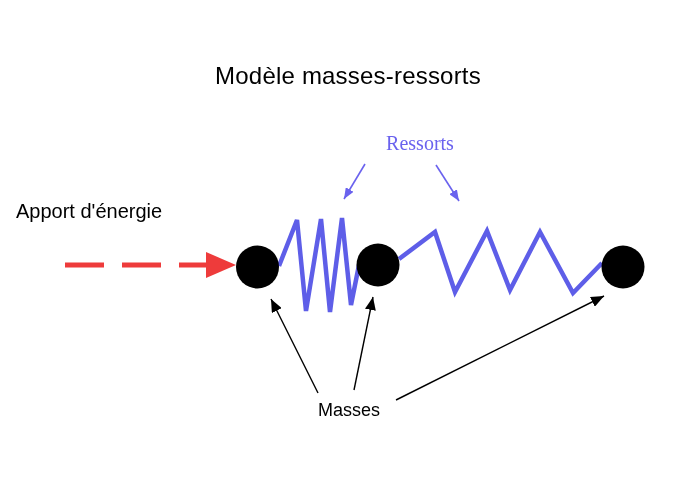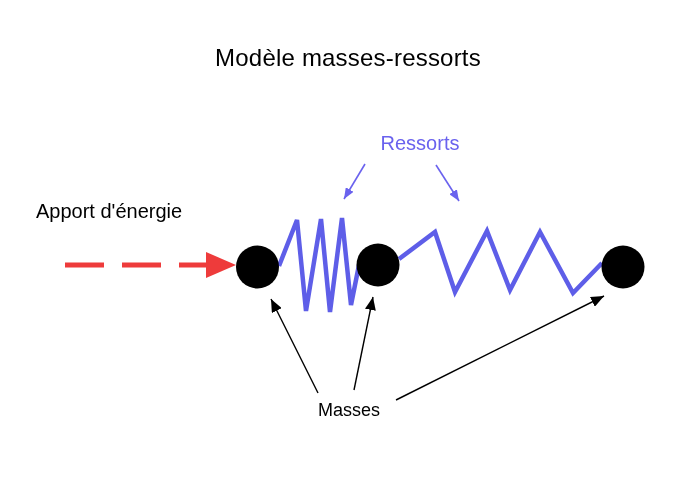--- a/index.html
+++ b/index.html
@@ -10,45 +10,45 @@
   }
   .canvas {
     position: relative;
     width: 696px;
     height: 488px;
     background: #ffffff;
     overflow: hidden;
   }
   .title {
     position: absolute;
-    top: 44px;
+    top: 62px;
     left: 0;
     width: 100%;
     text-align: center;
     font-size: 24px;
     color: #000000;
     letter-spacing: 0.2px;
   }
   .label {
     position: absolute;
     font-size: 20px;
     color: #000000;
     white-space: nowrap;
   }
   .label.springs {
     top: 132px;
     left: 360px;
     width: 120px;
     text-align: center;
     color: #6a62ee;
+    font-family: Liberation Serif, serif;
   }
   .label.energy {
     top: 200px;
     left: 16px;
-    margin-left: 20px;
   }
   .label.masses {
     top: 400px;
     left: 299px;
     width: 100px;
     text-align: center;
     font-size: 18px;
   }
   svg.scene {
     position: absolute;

